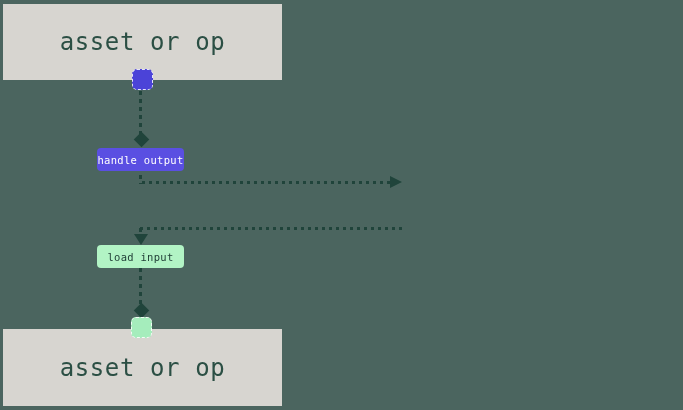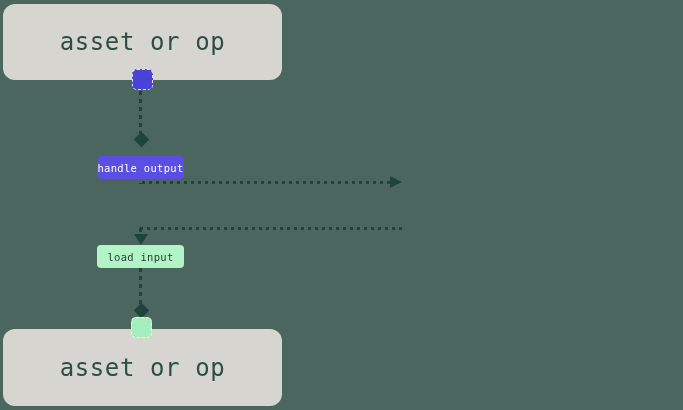--- a/index.html
+++ b/index.html
@@ -30,21 +30,21 @@
   }
   .node {
     position: absolute;
     display: flex;
     align-items: center;
     justify-content: center;
   }
   .asset-box {
     left: 3px; width: 279px; height: 76px;
     background: var(--asset-box-bg);
-    border-radius: 12px;
+    border-radius: 0;
     color: var(--dark-text);
     font-size: 24px;
     letter-spacing: 0.6px;
     z-index: 1;
   }
   .asset-box.top { top: 4px; }
   .asset-box.bottom { top: 329px; height: 77px; }
   .io-box {
     left: 3px; top: 158px; width: 279px; height: 92px;
     background: var(--io-box-bg);
@@ -114,21 +114,21 @@
     width: 87px; height: 23px;
     border-radius: 4px;
     display: flex;
     align-items: center;
     justify-content: center;
     font-size: 10.5px;
     letter-spacing: 0.3px;
     z-index: 5;
   }
   .edge-label.handle-output {
-    top: 156px;
+    top: 148px;
     background: var(--purple-label-bg);
     color: #ffffff;
   }
   .edge-label.load-input {
     top: 245px;
     background: var(--green-label-bg);
     color: var(--storage-box-bg);
   }
 </style>
 </head>

